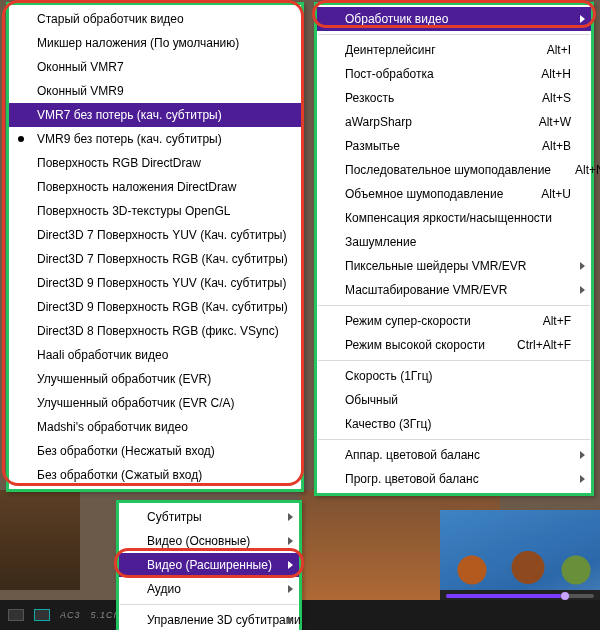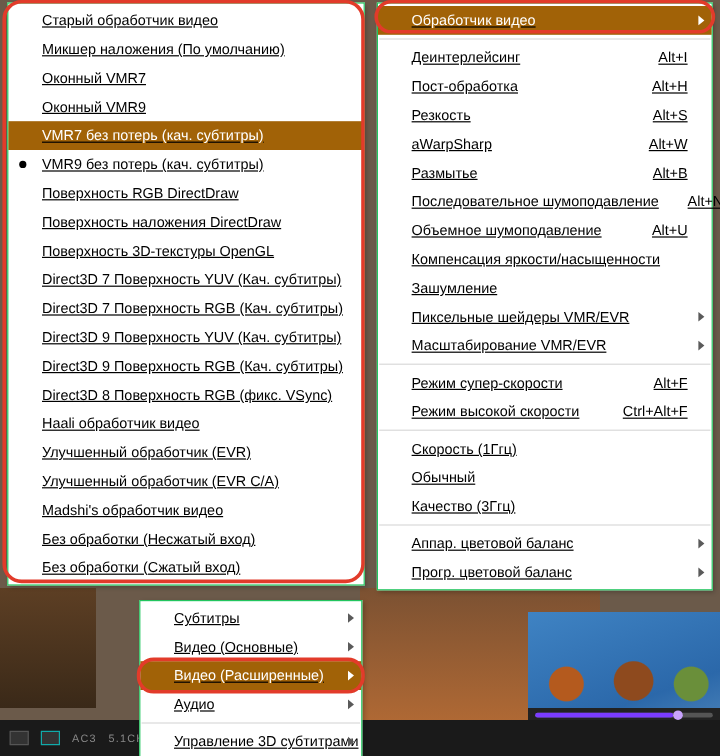--- a/index.html
+++ b/index.html
@@ -14,26 +14,26 @@
   .timebar-fill { position:absolute; left:0; top:0; height:100%; width:78%; background:#7b3cff; border-radius:2px; }
   .timebar-knob { position:absolute; top:-2px; left:78%; width:8px; height:8px; border-radius:50%; background:#c9a3ff; }
   .timecode { position:absolute; right:10px; top:12px; color:#ccc; font-size:10px; }
   .volrow { position:absolute; left:10px; bottom:6px; display:flex; align-items:center; gap:6px; }
   .spk-icon { width:0; height:0; border-top:5px solid transparent; border-bottom:5px solid transparent; border-left:8px solid #ccc; position:relative; }
   .volbar { width:60px; height:4px; background:#555; position:relative; border-radius:2px; }
   .volfill { position:absolute; left:0; top:0; height:100%; width:55%; background:#999; border-radius:2px; }
   .bottom-icons { position:absolute; left:0; bottom:0; width:600px; height:30px; background:#1a1a1a; display:flex; align-items:center; gap:10px; padding:0 8px; z-index:1; }
   .sq { width:16px; height:12px; background:#333; border:1px solid #555; }
   .sq.cy { border-color:#1aa; }
-  .sq-label { color:#888; font-size:9px; letter-spacing:1px; }
-
-  .menu { position:absolute; background:#fff; border:1px solid #22c55e; box-shadow:2px 2px 4px rgba(0,0,0,.25); padding:2px 0;text-decoration:underline; }
+  .sq-label { color:#888; font-size:9px; letter-spacing:1px;font-style:italic; }
+
+  .menu { position:absolute; background:#fff; border:3px solid #22c55e; box-shadow:2px 2px 4px rgba(0,0,0,.25); padding:2px 0; }
   .menu .item { position:relative; display:flex; align-items:center; height:24px; padding:0 20px 0 28px; white-space:nowrap; color:#000; cursor:default; }
   .menu .item .shortcut { margin-left:auto; padding-left:24px; color:#000;text-align:center; }
-  .menu .item.sel { background:#a16207; color:#fff;align-items:center; }
+  .menu .item.sel { background:#4c1d95; color:#fff;align-items:center; }
   .menu .sep { height:1px; margin:3px 1px; background:#d9d9d9; }
   .radio-dot { position:absolute; left:9px; top:50%; width:6px; height:6px; margin-top:-3px; border-radius:50%; background:#000; }
   .sub-arrow { position:absolute; right:6px; top:50%; margin-top:-4px; width:0; height:0; border-top:4px solid transparent; border-bottom:4px solid transparent; border-left:5px solid #5a5a5a; }
   .item.sel .sub-arrow { border-left-color:#fff; }
 
   .menu.left  { left:6px;  top:2px;  width:298px; z-index:20; }
   .menu.mid   { left:116px; top:500px; width:186px; z-index:15; }
   .menu.right { left:314px; top:2px;  width:280px; z-index:20; }
 
   .ring { position:absolute; border:3px solid #e23b2a; border-radius:16px; pointer-events:none; z-index:50; }

